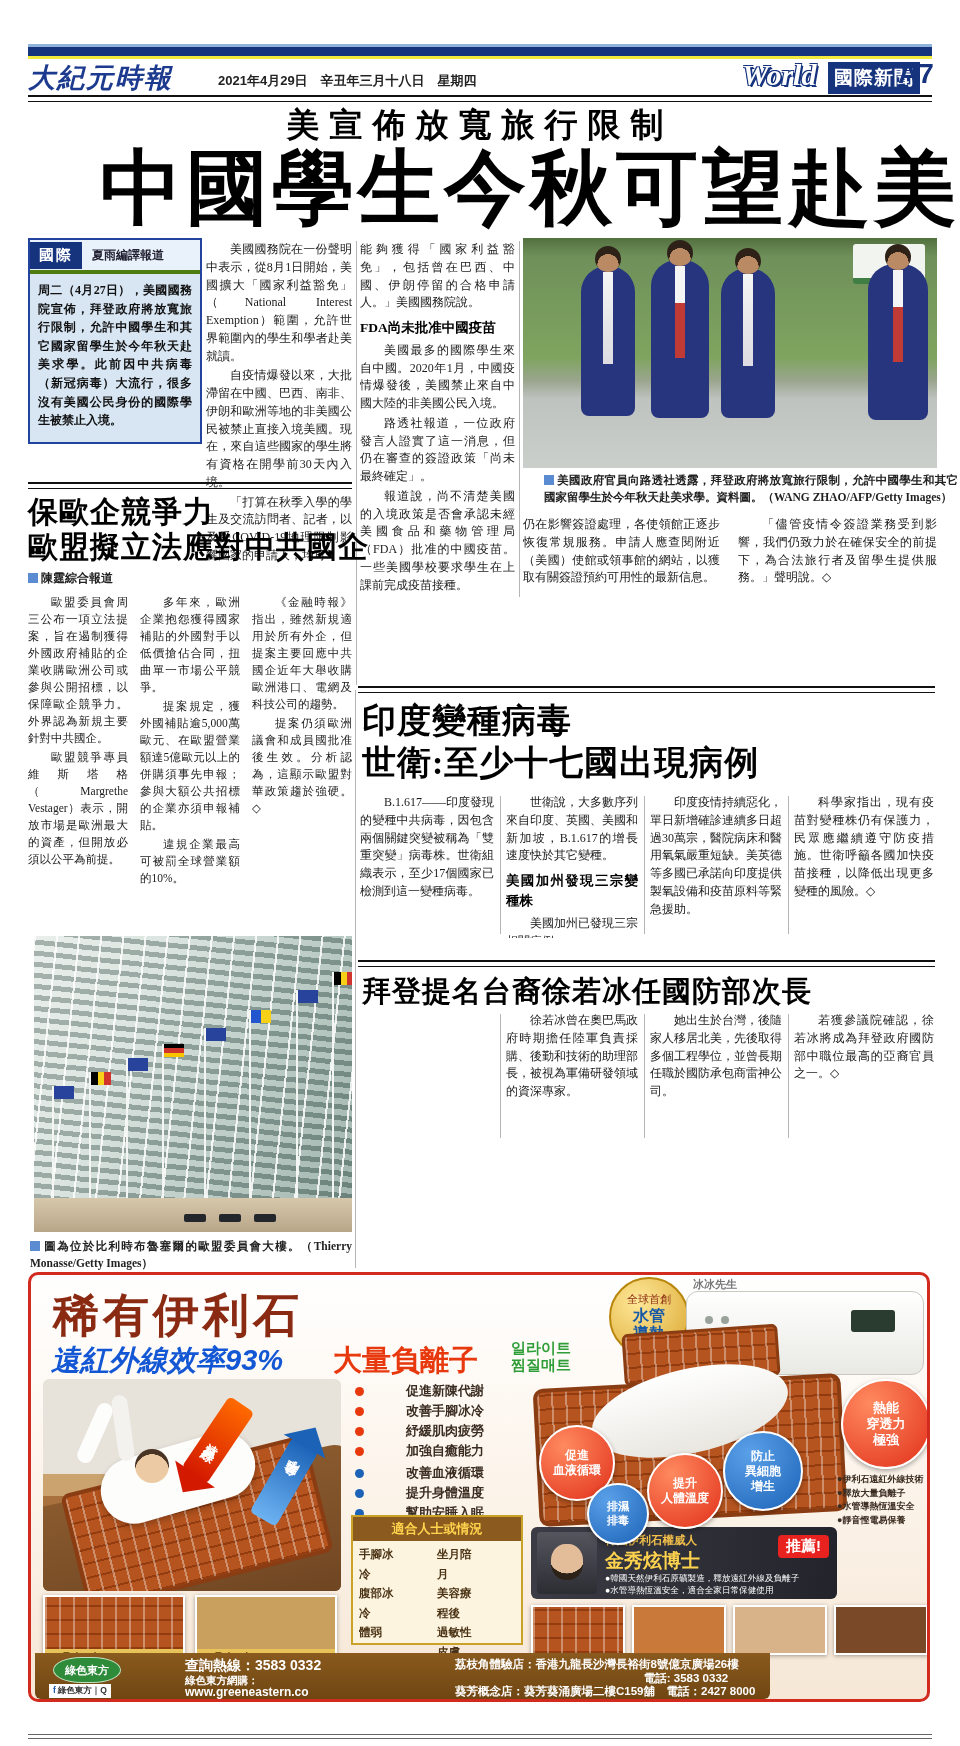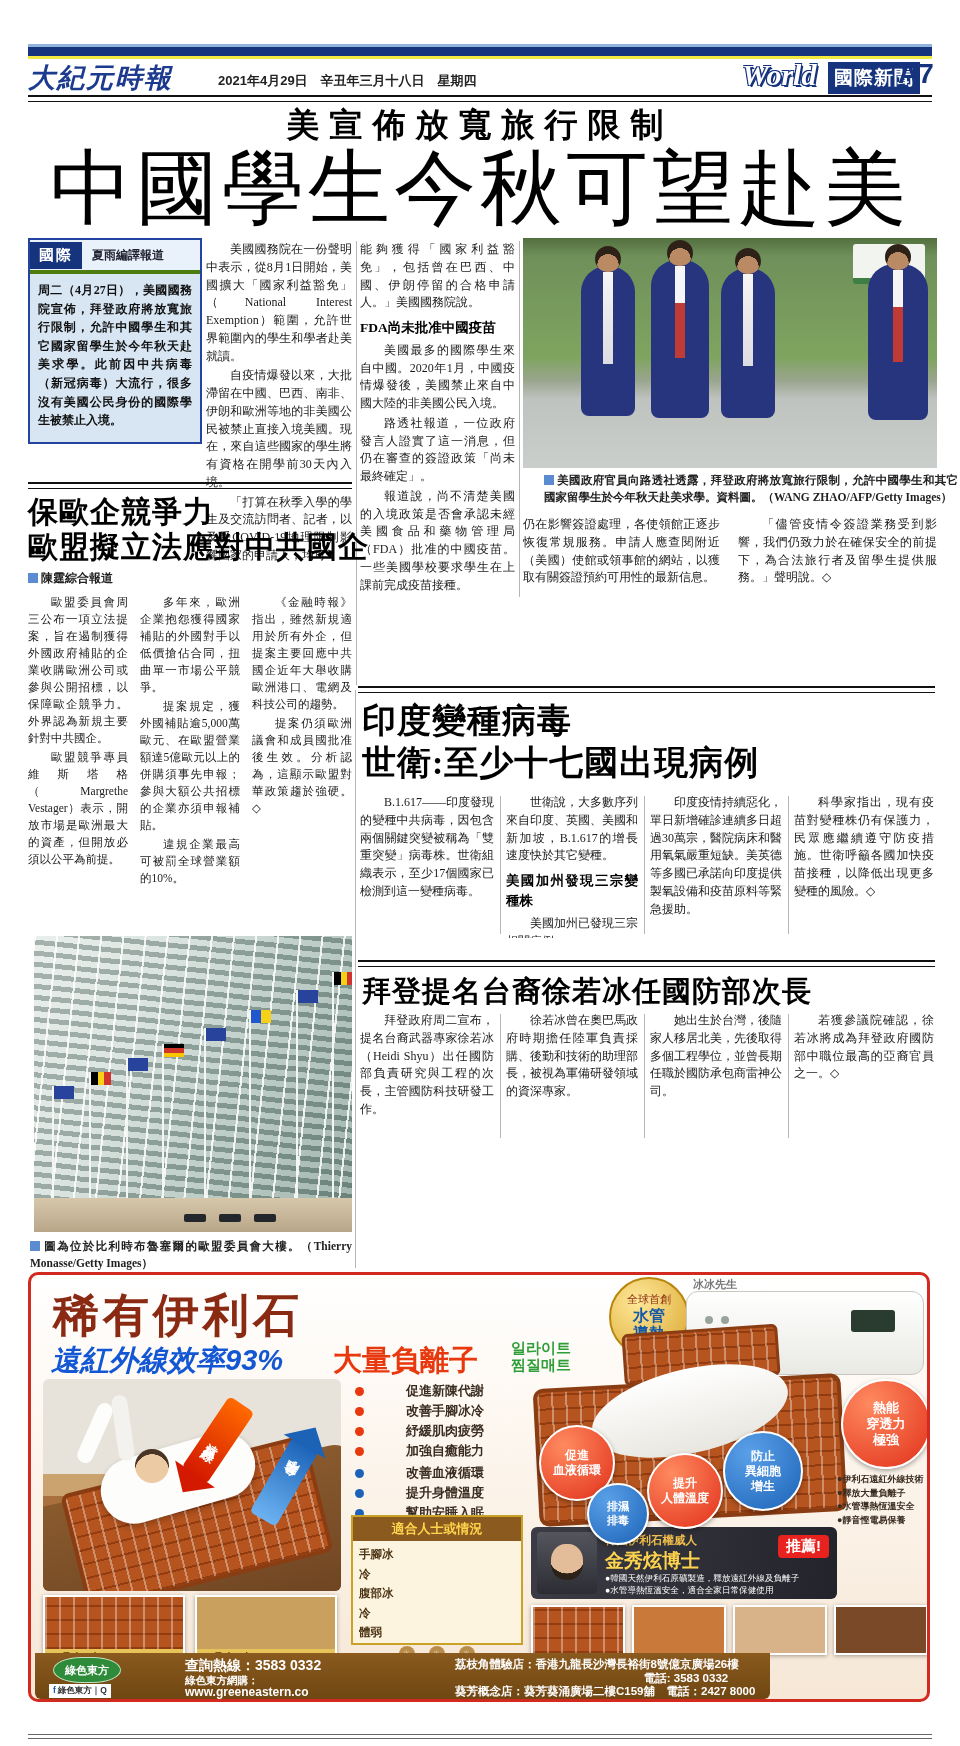--- a/index.html
+++ b/index.html
@@ -18,21 +18,21 @@
   
   .topbar{left:28px;top:44px;width:904px;height:9px;background:#16337e;border-top:3px solid #8fb3d9;border-bottom:3px solid #f2ea3f;}
   .papername{left:28px;top:60px;font-size:27px;font-weight:bold;font-style:italic;color:#1c3a8e;letter-spacing:2px;}
   .issuedate{left:218px;top:72px;font-size:13px;font-weight:bold;color:#222;font-family:"Liberation Sans",sans-serif;}
   .worldword{left:742px;top:58px;font-size:30px;font-weight:bold;font-style:italic;color:#fff;
      text-shadow:-1px -1px 0 #16337e,1px -1px 0 #16337e,-1px 1px 0 #16337e,1px 1px 0 #16337e,2px 2px 0 #16337e;}
   .sectionbox{left:828px;top:62px;background:#16337e;color:#fff;font-size:19px;font-weight:bold;padding:3px 6px;letter-spacing:1px;}
   .pageno{left:898px;top:58px;font-size:28px;font-weight:bold;color:#16337e;font-family:"Liberation Sans",sans-serif;}
   
   .kicker{left:0;right:0;top:103px;text-align:center;font-size:33px;font-weight:bold;letter-spacing:10px;color:#000;}
-  .mainhead{left:0;right:0;top:134px;text-align:center;font-size:82px;font-weight:normal;letter-spacing:4px;color:#000;}
+  .mainhead{left:0;right:0;top:134px;text-align:right;font-size:82px;font-weight:bold;letter-spacing:4px;color:#000;}
   
   .leadbox{left:28px;top:238px;width:174px;height:206px;border:2px solid #2244a0;background:#d8e6f4;box-sizing:border-box;}
   .leadhdr{display:flex;align-items:center;border-bottom:4px solid #4d7c0f;height:30px;background:#e9f1fa;}
   .leadtag{background:#16337e;color:#fff;font-size:15px;font-weight:bold;padding:4px 9px;letter-spacing:2px;}
   .leadby{font-size:12px;font-weight:bold;color:#223;margin-left:10px;}
   .leadtxt{padding:7px 8px;font-size:12px;font-weight:bold;line-height:1.55;text-align:justify;color:#111;}
   
   .gphoto{left:523px;top:238px;width:414px;height:230px;overflow:hidden;
      background:linear-gradient(180deg,#53703f 0%,#6f905a 8%,#7fa45f 52%,#9aa58e 62%,#bfc3c0 70%,#cbcfcc 100%);}
   .gtruck{position:absolute;left:330px;top:6px;width:72px;height:34px;background:#f2f4f0;border-radius:3px;border-bottom:6px solid #3f7f46;}
@@ -271,23 +271,20 @@
   </div>
   <div class="col" style="left:794px;top:794px;width:140px;height:144px;">
     <p>科學家指出，現有疫苗對變種株仍有保護力，民眾應繼續遵守防疫措施。世衛呼籲各國加快疫苗接種，以降低出現更多變種的風險。◇</p>
   </div>
   <div class="vsep" style="left:500px;top:796px;height:138px;"></div>
   <div class="vsep" style="left:644px;top:796px;height:138px;"></div>
   <div class="vsep" style="left:788px;top:796px;height:138px;"></div>
 
   <div class="drule" style="left:358px;top:960px;width:577px;"></div>
   <div class="bidenhead" style="left:362px;top:972px;">拜登提名台裔徐若冰任國防部次長</div>
-  <div class="col" style="left:360px;top:1012px;width:134px;height:128px;">
-    <p>拜登政府周二宣布，提名台裔武器專家徐若冰（Heidi Shyu）出任國防部負責研究與工程的次長，主管國防科技研發工作。</p>
-  </div>
   <div class="col" style="left:506px;top:1012px;width:132px;height:128px;">
     <p>徐若冰曾在奧巴馬政府時期擔任陸軍負責採購、後勤和技術的助理部長，被視為軍備研發領域的資深專家。</p>
   </div>
   <div class="col" style="left:650px;top:1012px;width:132px;height:128px;">
     <p>她出生於台灣，後隨家人移居北美，先後取得多個工程學位，並曾長期任職於國防承包商雷神公司。</p>
   </div>
   <div class="col" style="left:794px;top:1012px;width:140px;height:128px;">
     <p>若獲參議院確認，徐若冰將成為拜登政府國防部中職位最高的亞裔官員之一。◇</p>
   </div>
   <div class="vsep" style="left:500px;top:1014px;height:124px;"></div>
@@ -384,20 +381,25 @@
     </div>
 
     <div class="suitbox">
       <div class="suithdr">適合人士或情況</div>
       <div class="suitcols">
         <div>
           <div>手腳冰冷</div>
           <div>腹部冰冷</div>
           <div>體弱</div>
         </div>
+        <div>
+          <div>坐月陪月</div>
+          <div>美容療程後</div>
+          <div>過敏性皮膚</div>
+        </div>
       </div>
       <div class="suiticons">
         <span>♨</span>
         <span>♨</span>
         <span>♨</span>
       </div>
     </div>
 
     <div class="thumbs">
       <div class="thumb">

